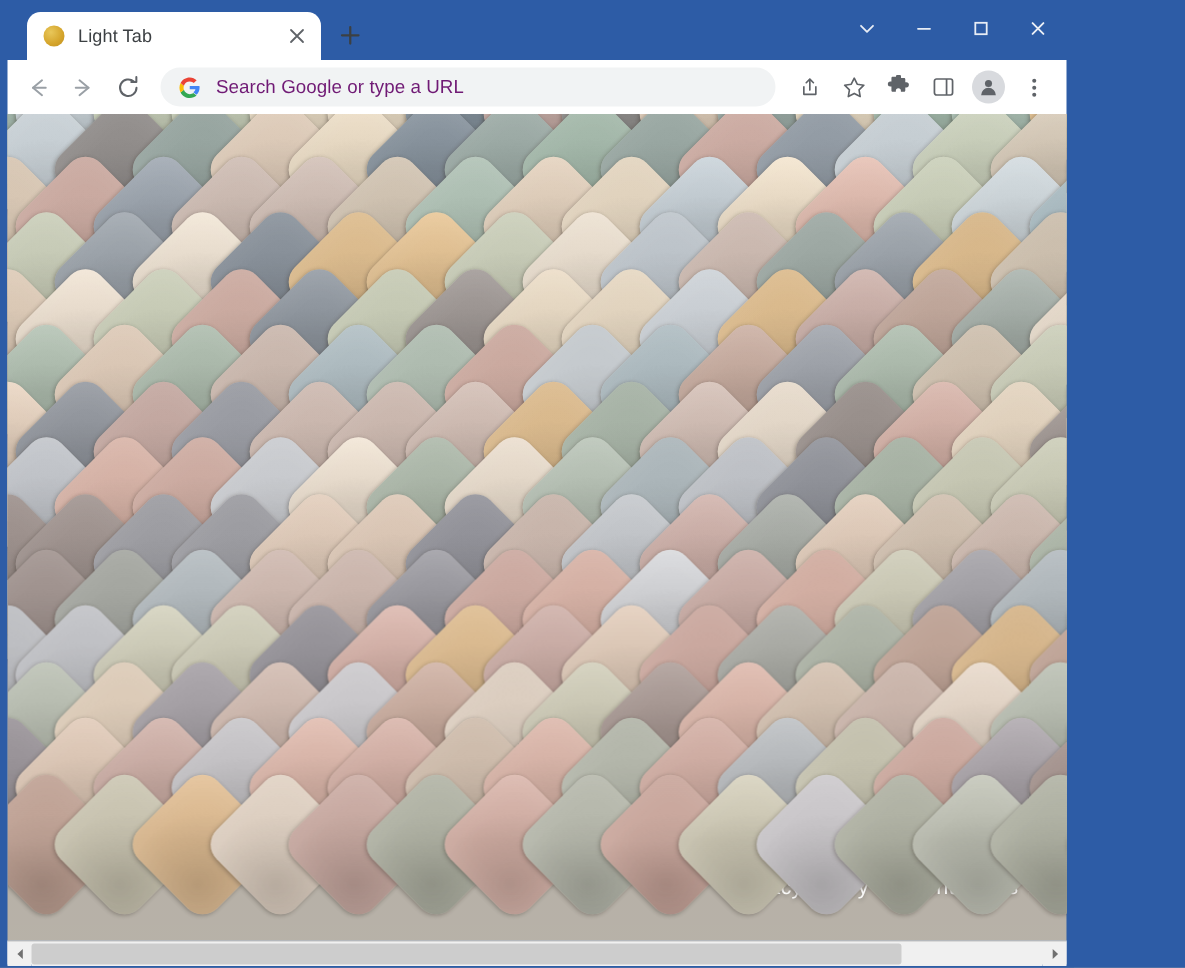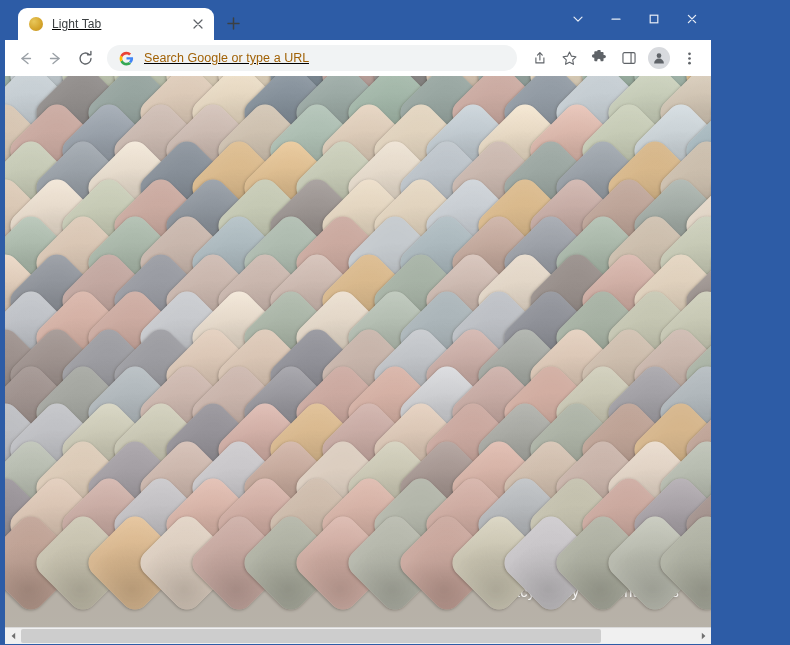--- a/index.html
+++ b/index.html
@@ -9,21 +9,20 @@
     overflow: hidden;
     background: #2d5ca6;
   }
 
   
   #window {
     position: relative;
     width: 716px; height: 645px;
     background: #2d5ca6;
     padding: 4px 5px 4px 5px;
-    text-decoration: underline;
   }
 
   
   #tabstrip {
     position: relative;
     height: 36px;
     display: flex;
     align-items: flex-end;
     background: transparent;
   }
@@ -90,21 +89,21 @@
     height: 26px;
     margin: 0 6px 0 6px;
     background: #f1f3f4;
     border-radius: 13px;
     display: flex; align-items: center;
     padding: 0 12px;
     gap: 10px;
     min-width: 0;
   }
   #omnibox-placeholder {
-    font-size: 12.5px; color: #a16207;
+    font-size: 12.5px; color: #701a75;
     white-space: nowrap; overflow: hidden; text-overflow: ellipsis;
     letter-spacing: .05px;
   }
   #profile-avatar {
     width: 22px; height: 22px;
     border-radius: 50%;
     background: #d8dade;
     display: flex; align-items: center; justify-content: center;
   }
 

